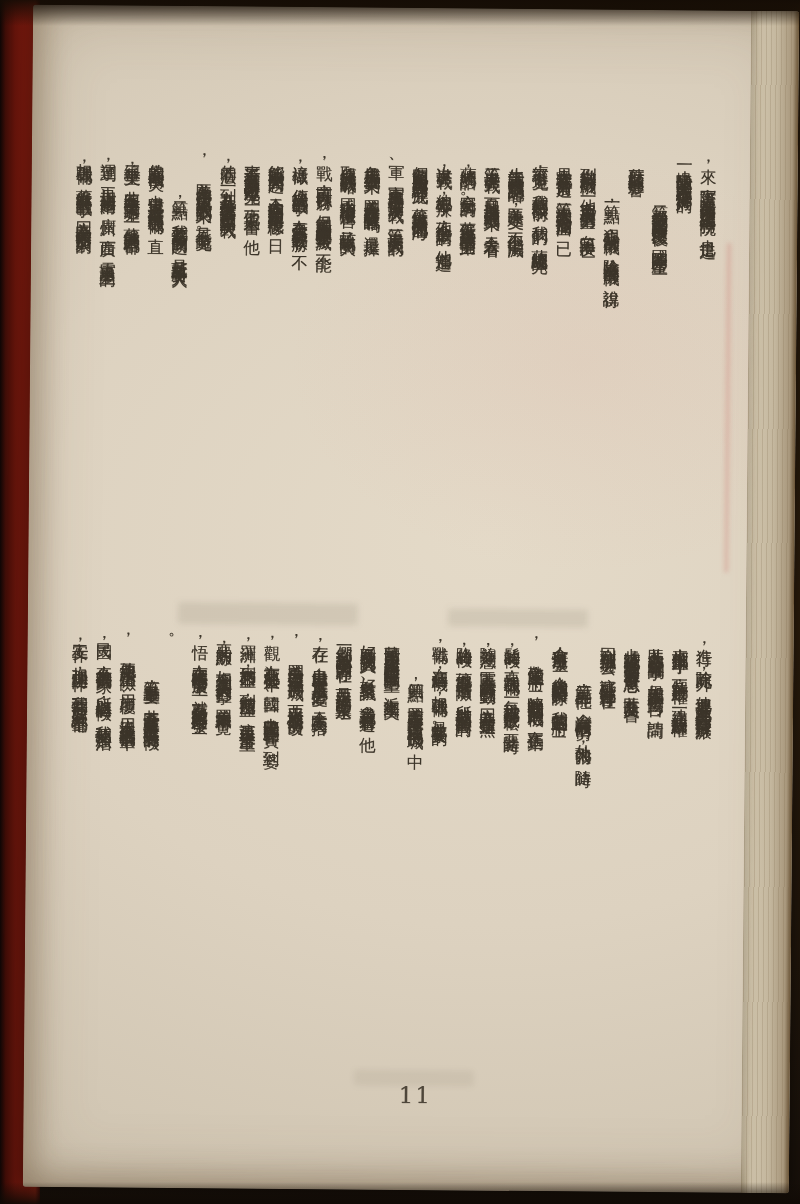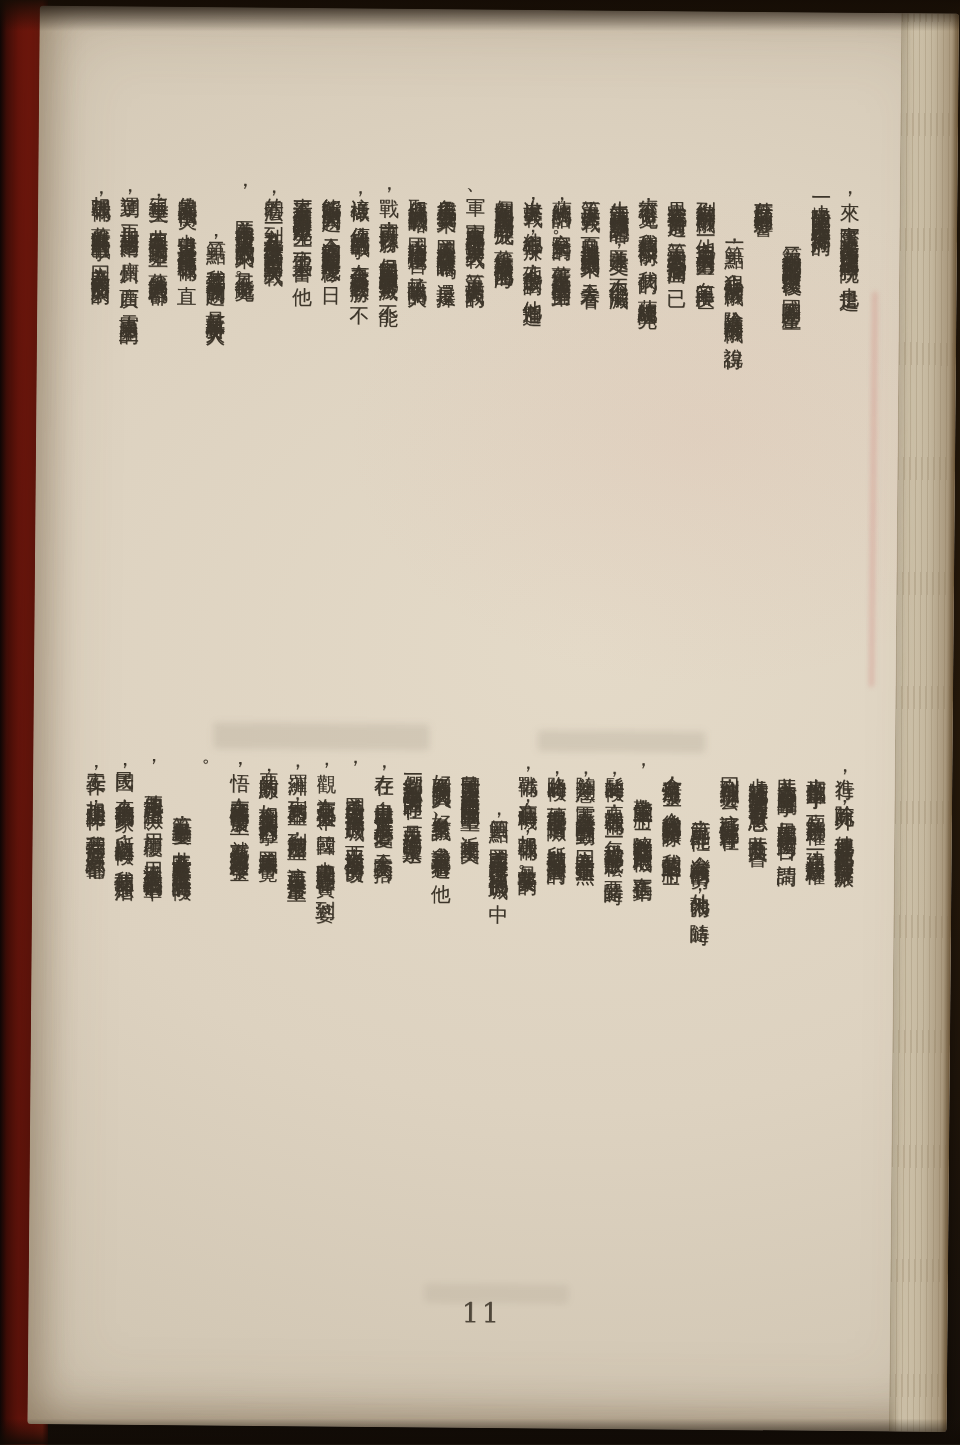--- a/index.html
+++ b/index.html
@@ -47,21 +47,21 @@
   
   .vblock{position:absolute;left:36px;width:652px;
     writing-mode:vertical-rl;text-orientation:upright;
     font-size:16.5px;letter-spacing:1.8px;
     color:#3c352a;
     text-shadow:.3px .3px .5px rgba(45,35,22,.45);
   }
   .vblock.upper{top:145px;height:448px;}
   .vblock.lower{top:625px;height:440px;}
   .vblock .col{width:24px;line-height:24px;height:100%;}
-  .page-number{position:absolute;left:361px;top:1074px;
+  .page-number{position:absolute;left:375px;top:1074px;
     font-size:23px;letter-spacing:2px;color:#4e463a;
     text-shadow:.3px .3px .5px rgba(45,35,22,.4);}
   
   .top-shade{position:absolute;left:0;top:0;right:0;height:26px;
     background:linear-gradient(180deg,rgba(20,12,5,.9),rgba(20,12,5,0));}
   .bottom-shade{position:absolute;left:0;bottom:0;right:0;height:22px;
     background:linear-gradient(0deg,rgba(16,10,5,.92),rgba(16,10,5,0));}
 </style>
 </head>
 <body>

